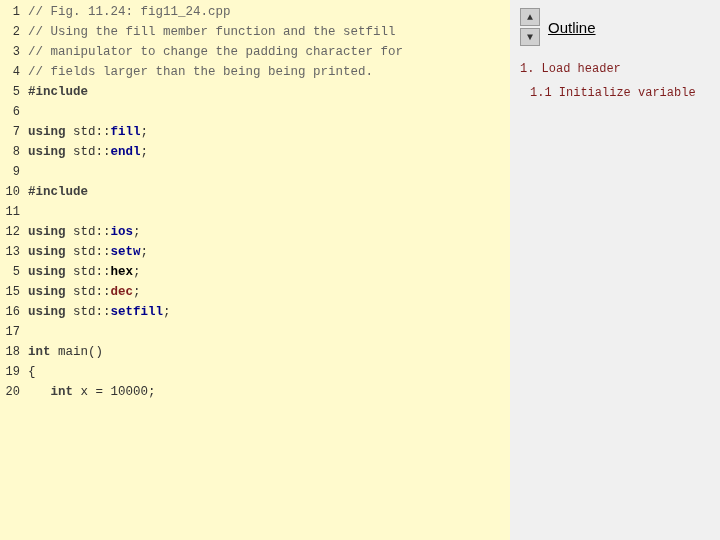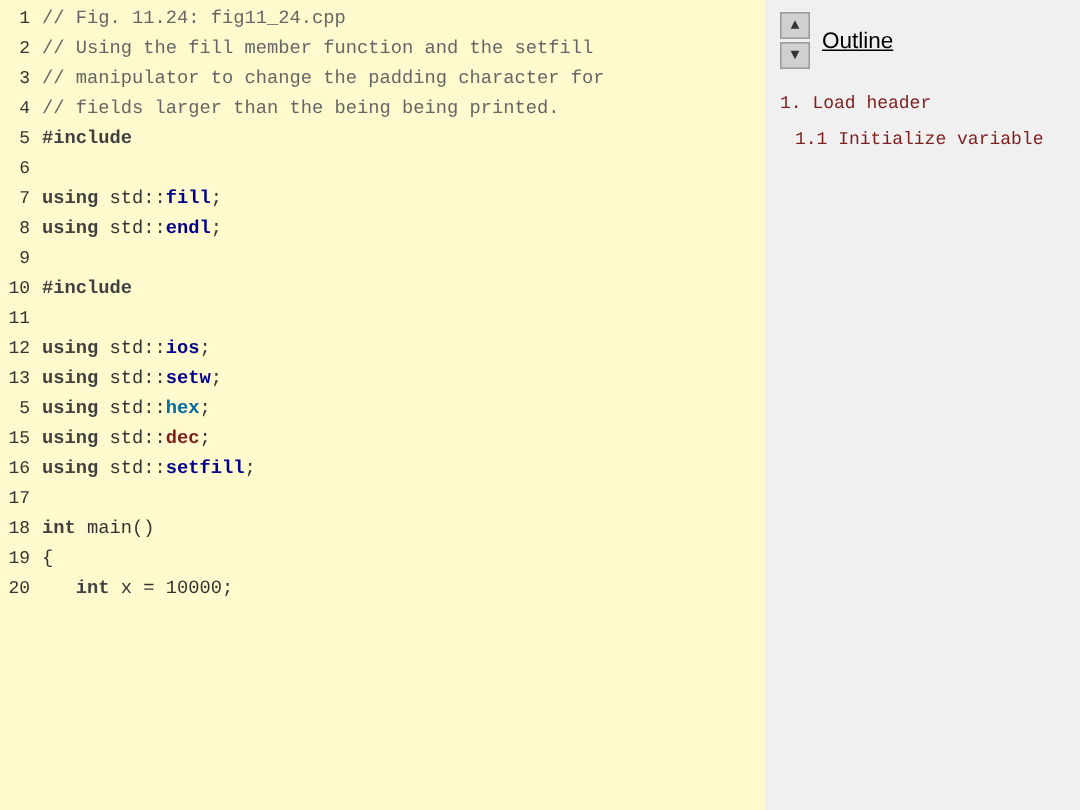--- a/index.html
+++ b/index.html
@@ -146,21 +146,21 @@
     <div class="code-line">
       <span class="line-num">12</span>
       <span class="line-content"><span class="kw-blue">using</span> std::<span style="color:#00008b;font-weight:bold">ios</span>;</span>
     </div>
     <div class="code-line">
       <span class="line-num">13</span>
       <span class="line-content"><span class="kw-blue">using</span> std::<span style="color:#00008b;font-weight:bold">setw</span>;</span>
     </div>
     <div class="code-line">
       <span class="line-num">5</span>
-      <span class="line-content"><span class="kw-blue">using</span> std::<span style="color:#0369a1;font-weight:bold">hex</span>;</span>
+      <span class="line-content"><span class="kw-blue">using</span> std::<span style="color:#000000;font-weight:bold">hex</span>;</span>
     </div>
     <div class="code-line">
       <span class="line-num">15</span>
       <span class="line-content"><span class="kw-blue">using</span> std::<span style="color:#7f1d1d;font-weight:bold">dec</span>;</span>
     </div>
     <div class="code-line">
       <span class="line-num">16</span>
       <span class="line-content"><span class="kw-blue">using</span> std::<span style="color:#00008b;font-weight:bold">setfill</span>;</span>
     </div>
     <div class="code-line">

